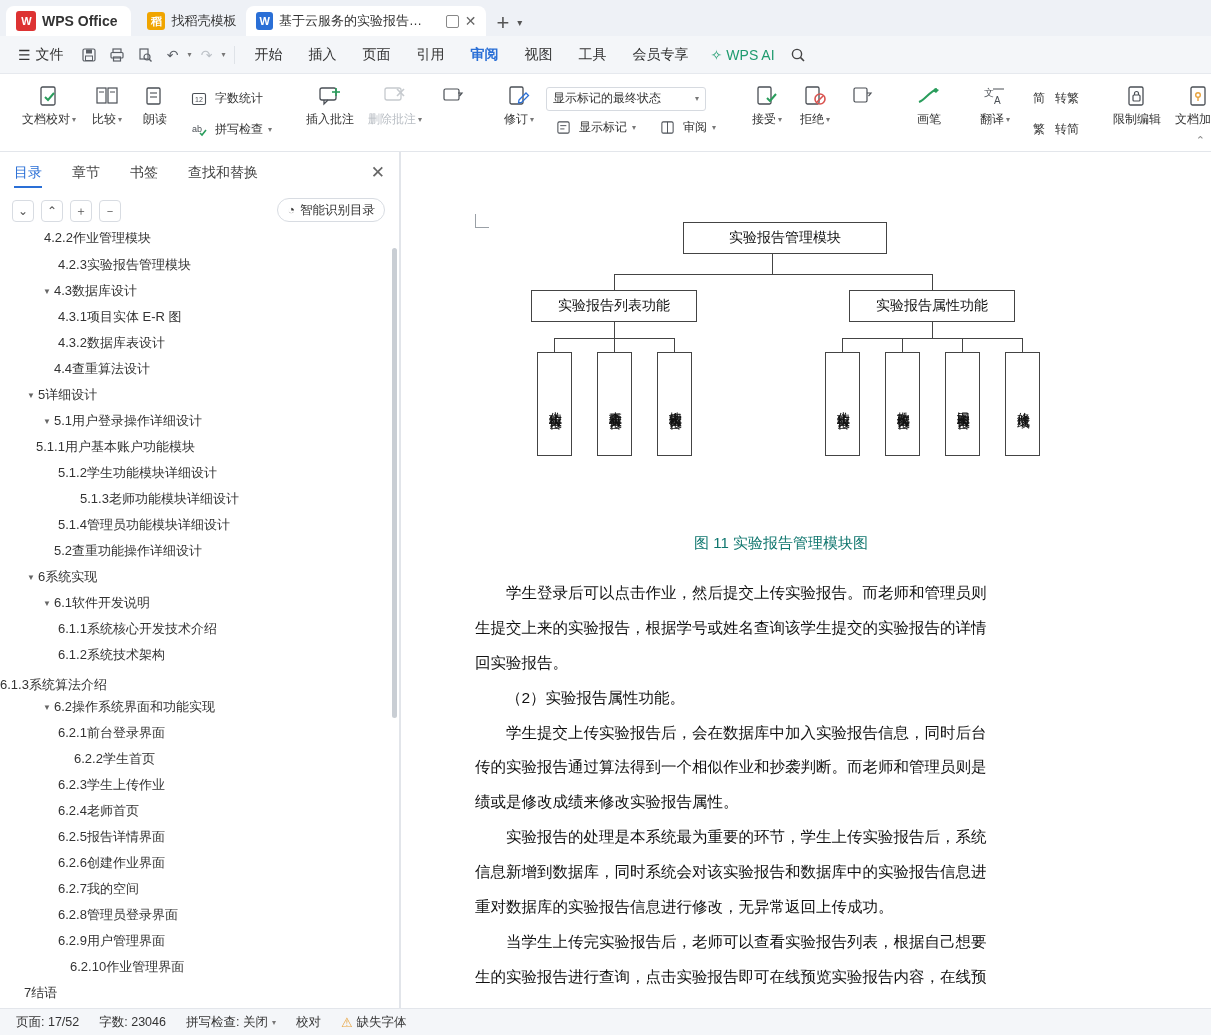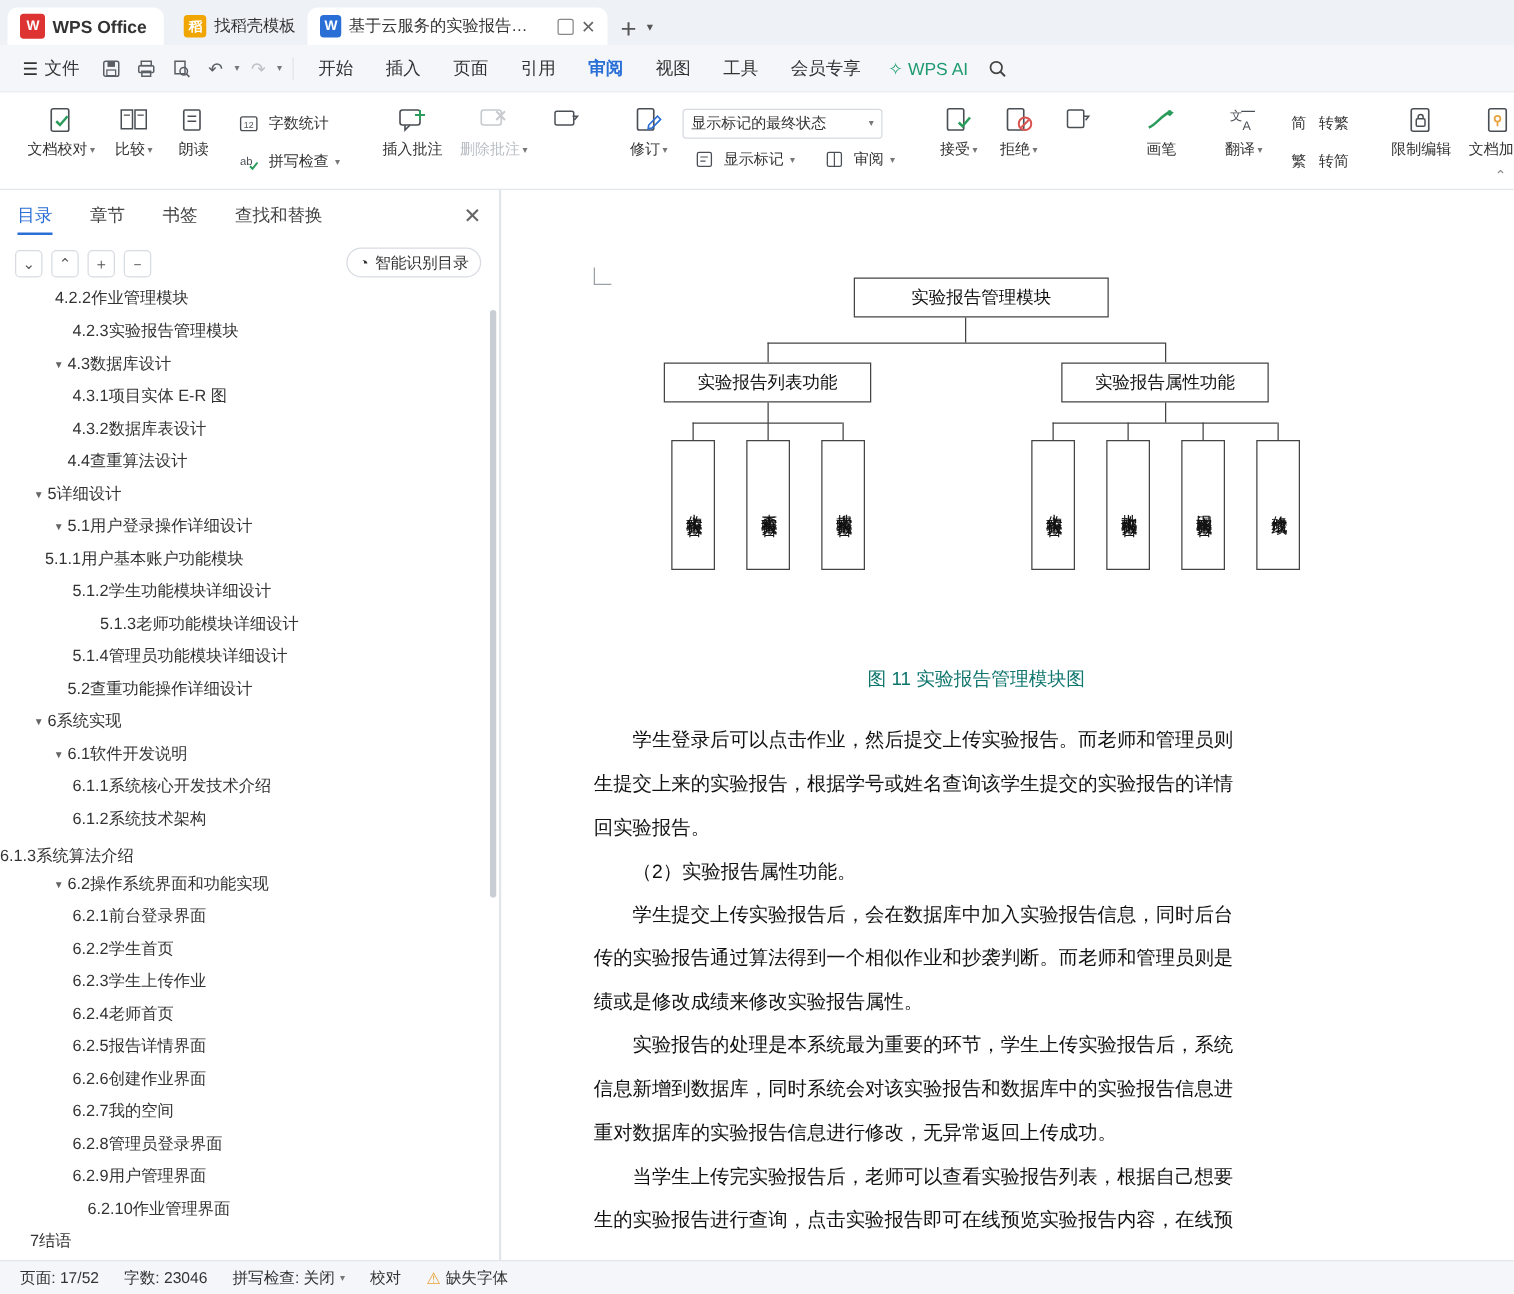--- a/index.html
+++ b/index.html
@@ -606,21 +606,21 @@
         <div class="toc-item" style="align-items:flex-end;">
           <span class="txt">6.1.3系统算法介绍</span>
         </div>
         <div class="toc-item" style="padding-left:40px;">
           <span class="tri">▼</span>
           <span class="txt">6.2操作系统界面和功能实现</span>
         </div>
         <div class="toc-item" style="padding-left:58px;">
           <span class="txt">6.2.1前台登录界面</span>
         </div>
-        <div class="toc-item" style="padding-left:58px;">
+        <div class="toc-item" style="padding-left:58px;margin-left:16px;">
           <span class="txt">6.2.2学生首页</span>
         </div>
         <div class="toc-item" style="padding-left:58px;">
           <span class="txt">6.2.3学生上传作业</span>
         </div>
         <div class="toc-item" style="padding-left:58px;">
           <span class="txt">6.2.4老师首页</span>
         </div>
         <div class="toc-item" style="padding-left:58px;">
           <span class="txt">6.2.5报告详情界面</span>

